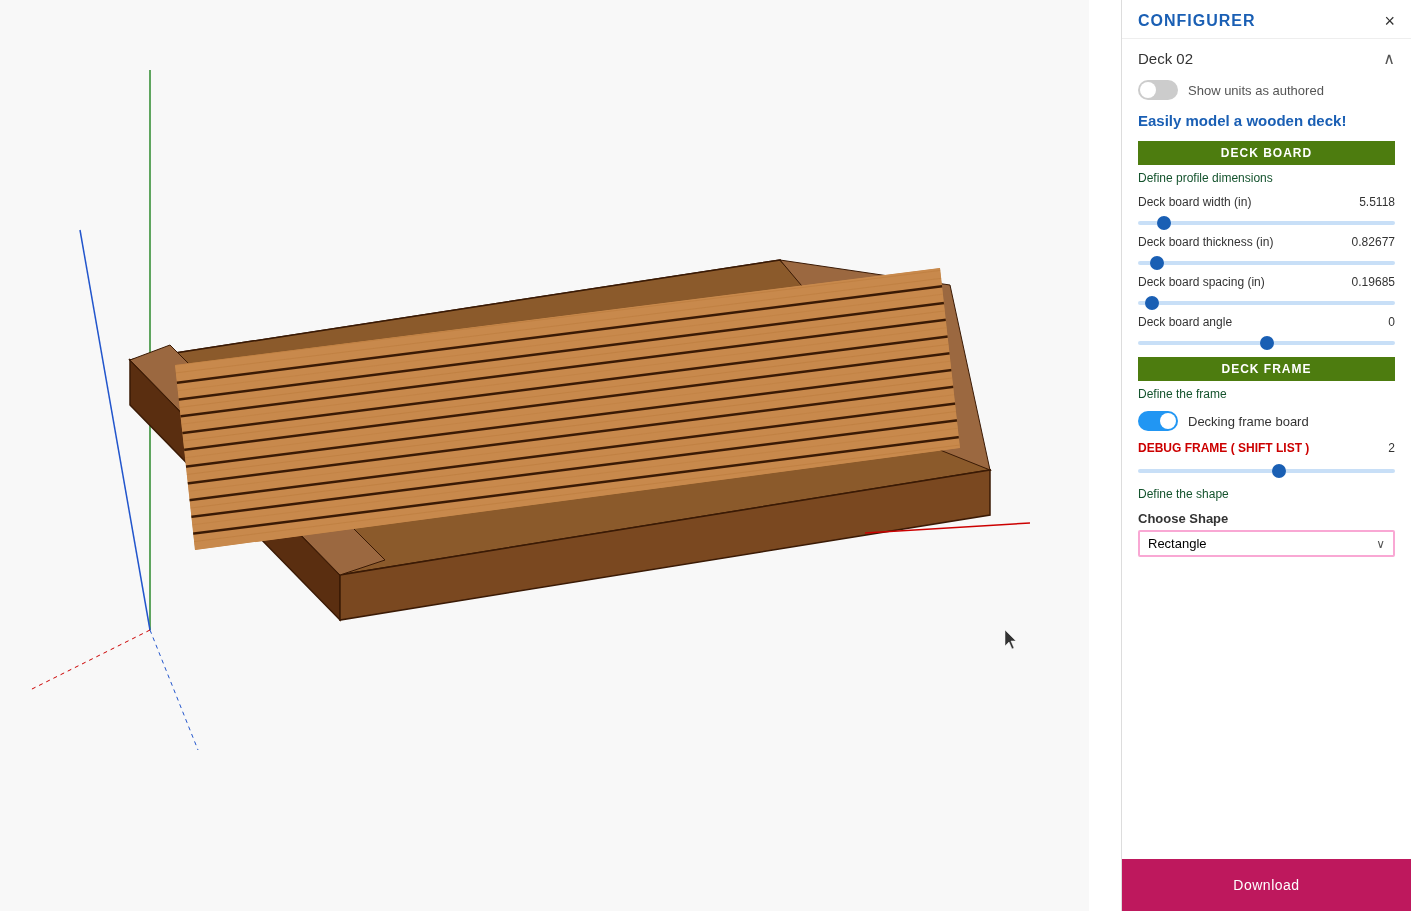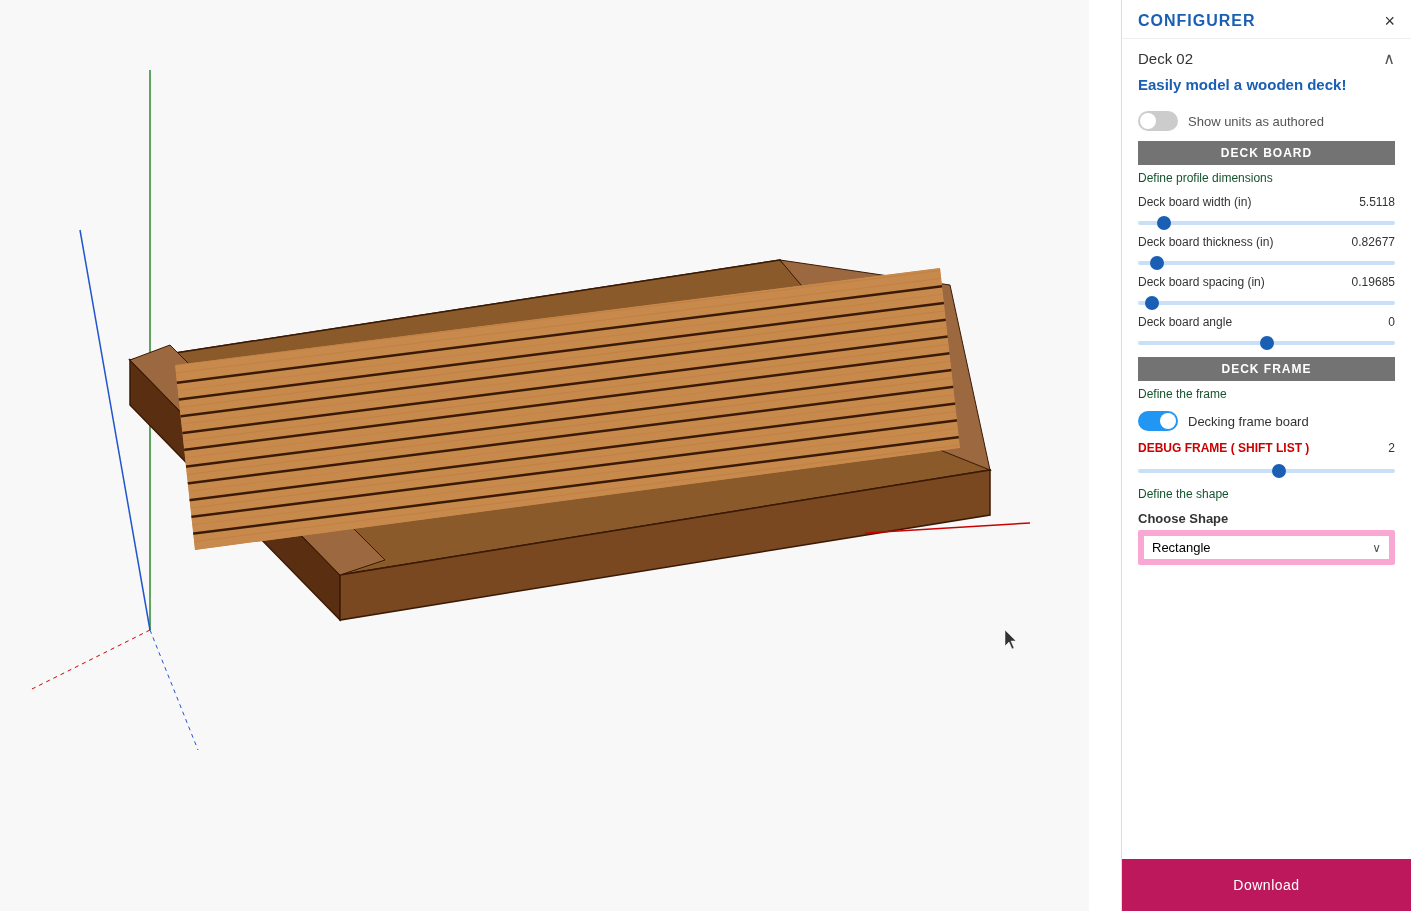--- a/index.html
+++ b/index.html
@@ -135,21 +135,21 @@
     
     #tagline {
       font-size: 15px;
       font-weight: bold;
       color: #1a5fb4;
       padding: 2px 16px 12px 16px;
     }
 
     
     .section-header {
-      background: #737373;
+      background: #4d7c0f;
       color: #fff;
       text-align: center;
       font-size: 12px;
       font-weight: bold;
       letter-spacing: 1px;
       padding: 5px 4px;
       margin: 0 16px 4px 16px;
     }
 
     .section-sub {
@@ -242,21 +242,21 @@
 
     .shape-label {
       font-size: 13px;
       color: #333;
       font-weight: bold;
       margin-bottom: 4px;
     }
 
     .shape-select-wrapper {
       position: relative;
-      border: 6px solid #f9a8d4;
+      border: 2px solid #f9a8d4;
       border-radius: 2px;
       padding: 4px 8px;
       display: flex;
       justify-content: space-between;
       align-items: center;
       cursor: pointer;
       font-size: 13px;
       background: #fff;
     }
 
@@ -384,28 +384,28 @@
     <span id="close-btn">×</span>
   </div>
 
   <div id="panel-content">
 
     <div id="deck-name-row">
       <span id="deck-name">Deck 02</span>
       <span id="chevron-up">∧</span>
     </div>
 
-    <div id="tagline">Easily model a wooden deck!</div>
-
     <div id="toggle-row">
       <div class="toggle-switch off">
         <div class="toggle-knob"></div>
       </div>
       <span id="toggle-label">Show units as authored</span>
     </div>
+
+    <div id="tagline">Easily model a wooden deck!</div>
 
     <div class="section-header">DECK BOARD</div>
     <div class="section-sub">Define profile dimensions</div>
 
     <div class="param-row">
       <div class="param-label-row">
         <span>Deck board width (in)</span>
         <span class="param-value">5.5118</span>
       </div>
       <input type="range" class="param-slider" value="8" min="0" max="100" style="">

